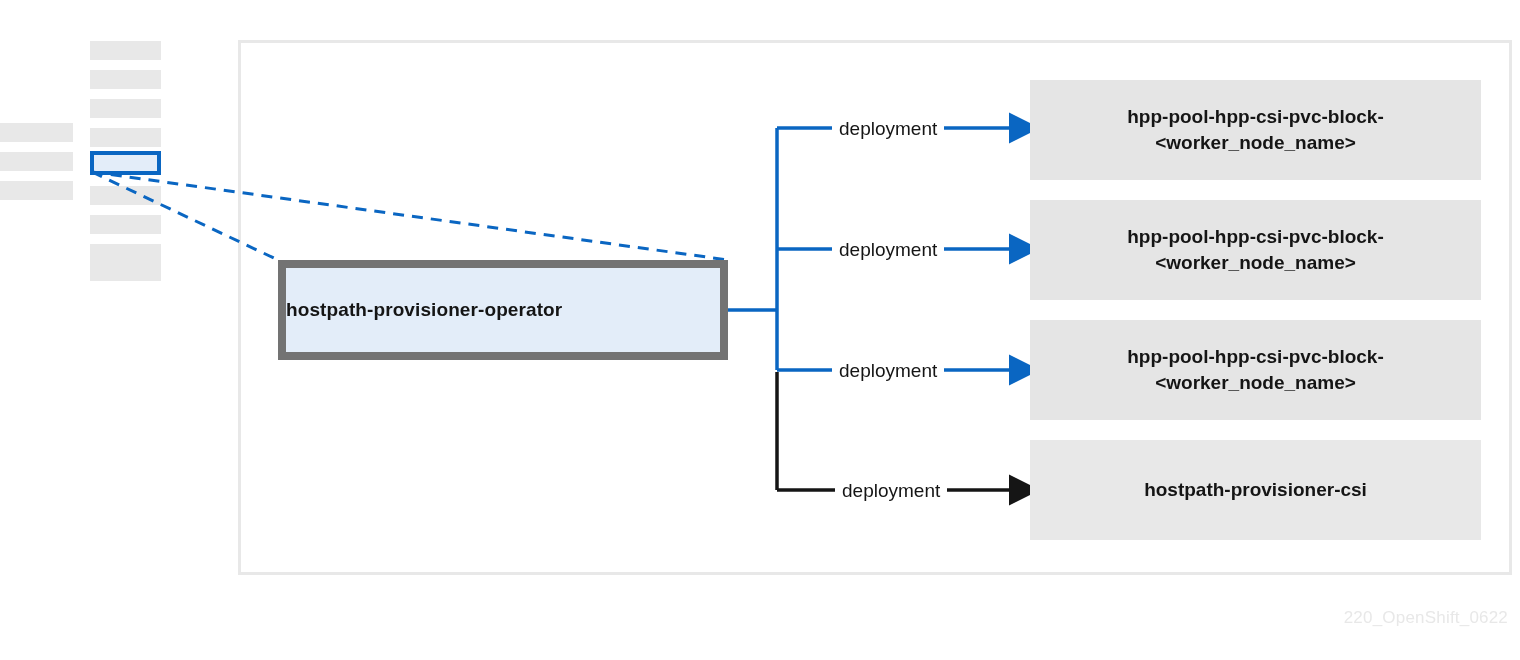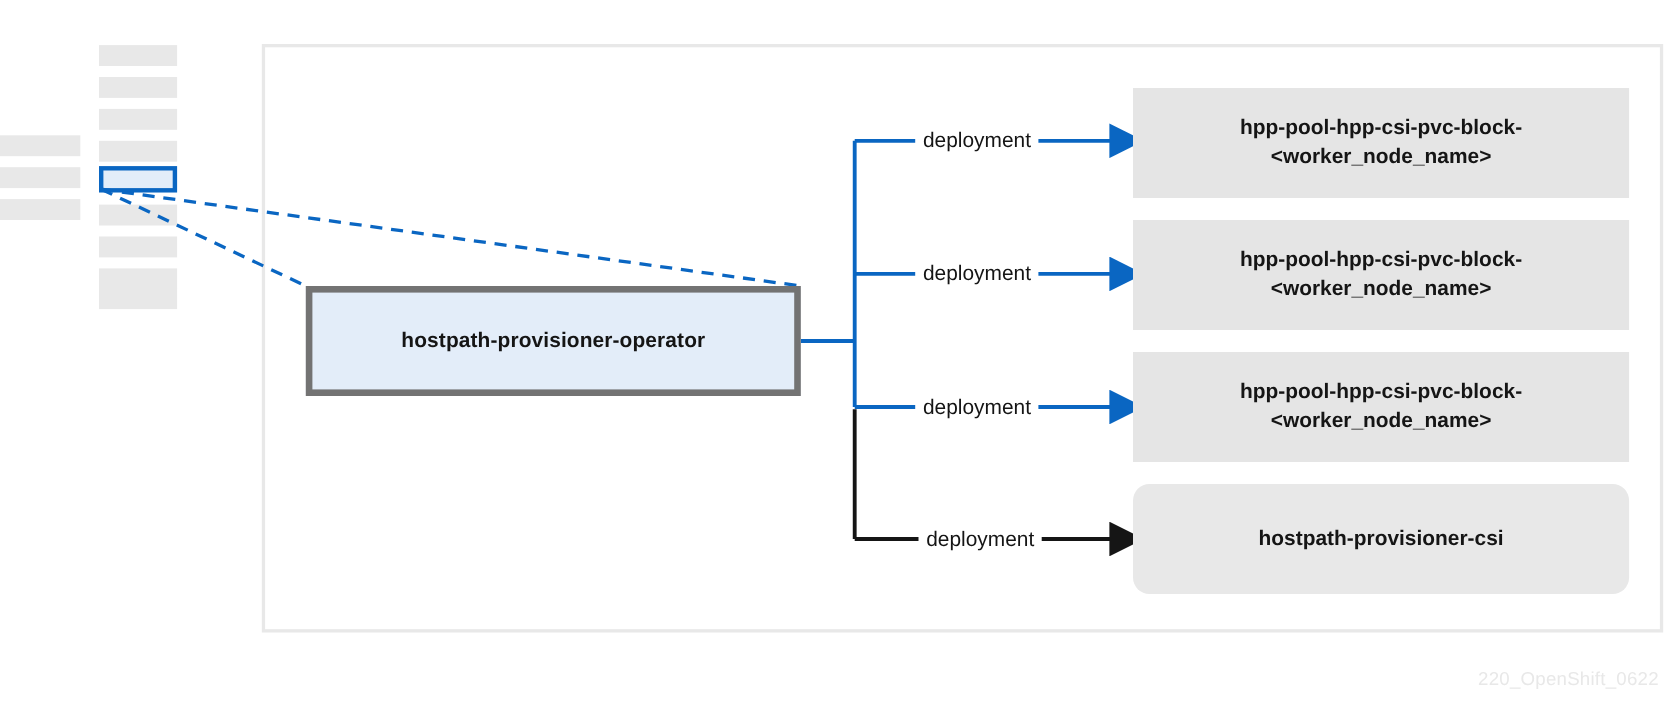--- a/index.html
+++ b/index.html
@@ -11,30 +11,30 @@
   
   .mock-bar{position:absolute;background:#e8e8e8;}
   .mock-bar-active{position:absolute;background:#e3edf9;border:4px solid #0a66c2;box-sizing:border-box;}
 
   
   #container-frame{position:absolute;left:238px;top:40px;width:1274px;height:535px;
        border:3px solid #e8e8e8;box-sizing:border-box;background:transparent;}
 
   
   #operator-box{position:absolute;left:278px;top:260px;width:450px;height:100px;
-       background:#e3edf9;border:6px solid #737373;box-sizing:border-box;
-       display:flex;align-items:center;justify-content:center;}
+       background:#e3edf9;border:8px solid #737373;box-sizing:border-box;
+       display:flex;align-items:center;}
   #operator-box .node-label{font-size:19px;font-weight:bold;letter-spacing:.1px;color:#151515;}
 
   
   .target-box{position:absolute;left:1030px;width:451px;height:100px;
        display:flex;align-items:center;justify-content:center;text-align:center;
        font-size:19px;font-weight:bold;line-height:1.35;color:#151515;}
   .target-blue{background:#e5e5e5;align-items:center;}
-  .target-gray{background:#e8e8e8;border-radius:15px;}
+  .target-gray{background:#e8e8e8;}
 
   
   .edge-label{position:absolute;font-size:19px;color:#151515;background:#ffffff;
        padding:0 7px;white-space:nowrap;transform:translateY(-50%);}
 
   
   #wires{position:absolute;left:0;top:0;width:1520px;height:660px;overflow:visible;}
 
   
   #watermark{position:absolute;right:12px;top:608px;font-size:17px;color:#e8e8e8;

